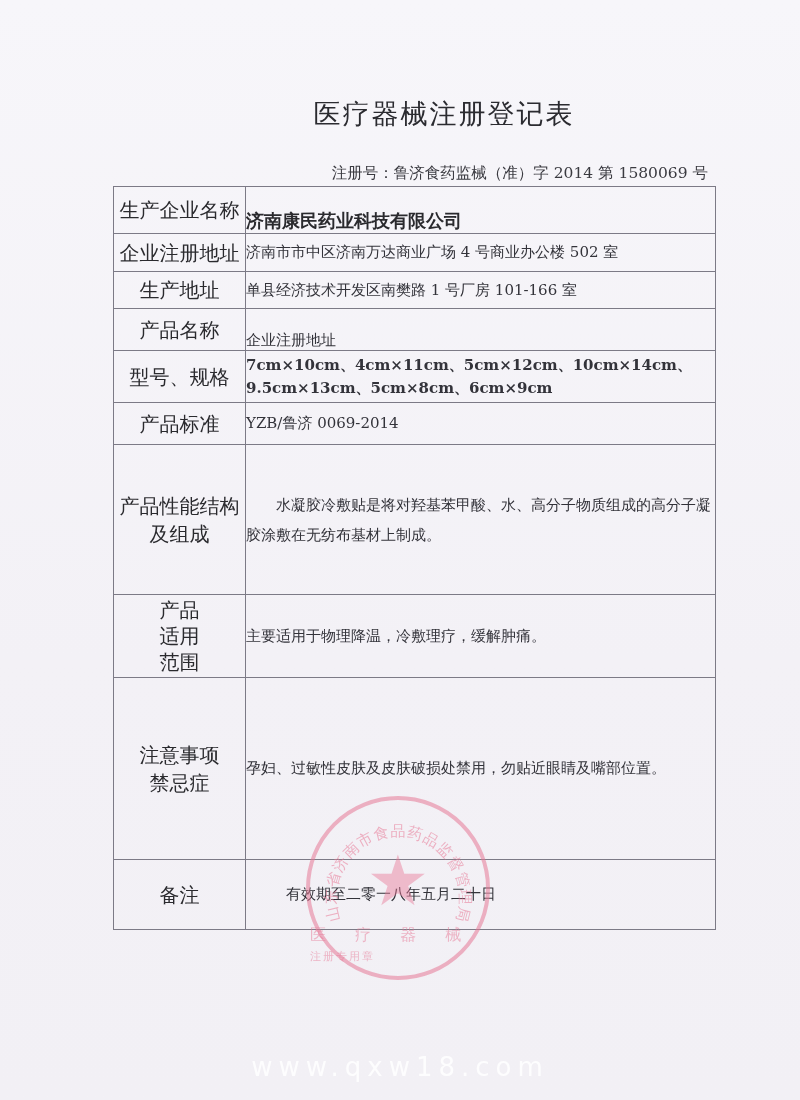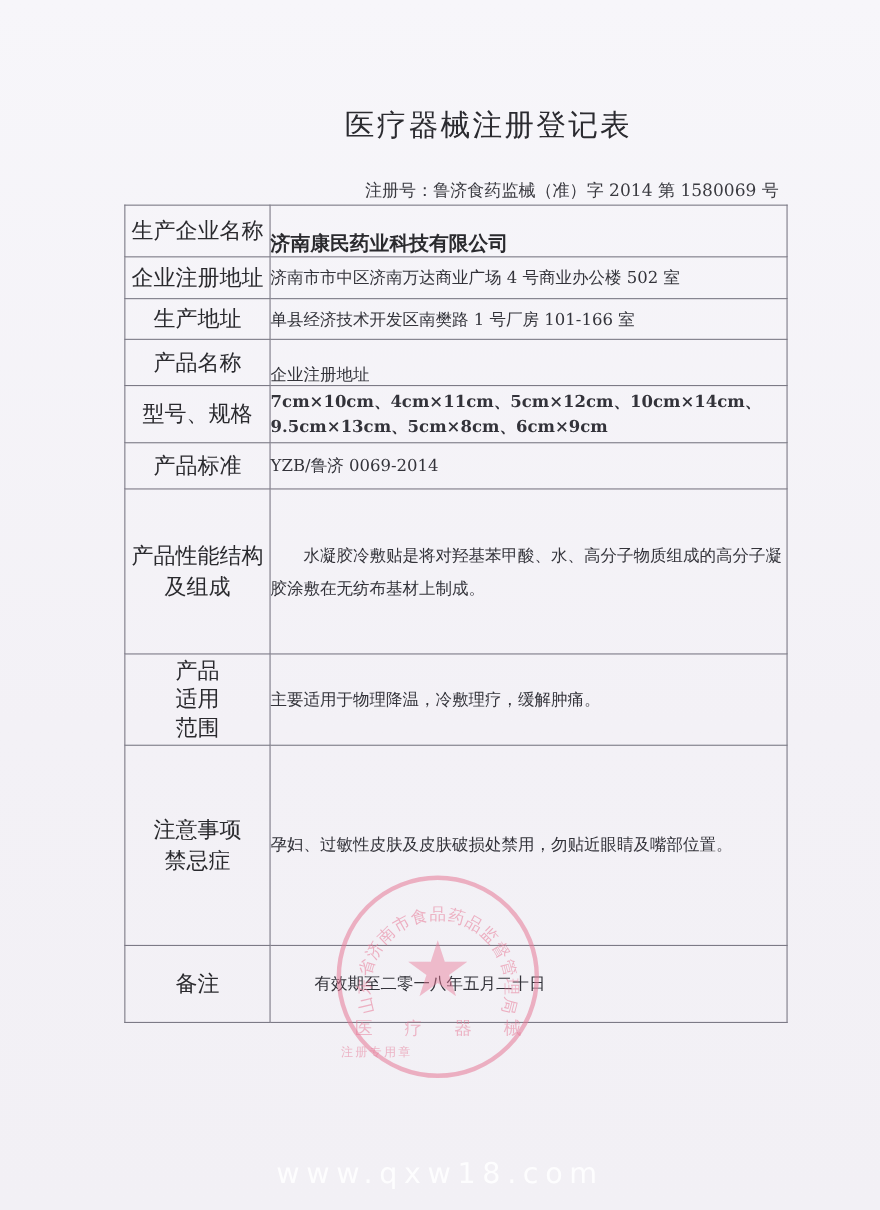--- a/index.html
+++ b/index.html
@@ -47,21 +47,21 @@
   .stamp {
     position: absolute; left: 306px; top: 796px; width: 176px; height: 176px;
     border-radius: 50%; border: 4px solid rgba(230,120,150,0.55);
     pointer-events: none;
   }
   .stamp .star {
     position: absolute; left: 50%; top: 46%; transform: translate(-50%,-50%);
     font-size: 70px; color: rgba(232,120,150,0.45); line-height: 1;
   }
   .stamp .bottomtxt {
-    position: absolute; left: 0; right: 0; bottom: 30px; text-align: right;
+    position: absolute; left: 0; right: 0; bottom: 30px; text-align: left;
     font-size: 16px; letter-spacing: 12px; color: rgba(232,120,150,0.5);
   }
   .stamp .bottomtxt2 {
     position: absolute; left: 0; right: 0; bottom: 12px; text-align: left;
     font-size: 11px; letter-spacing: 2px; color: rgba(232,120,150,0.5);
   }
   .stamp .arc {
     position: absolute; left: 0; top: 0; width: 176px; height: 176px;
   }
   .watermark {

